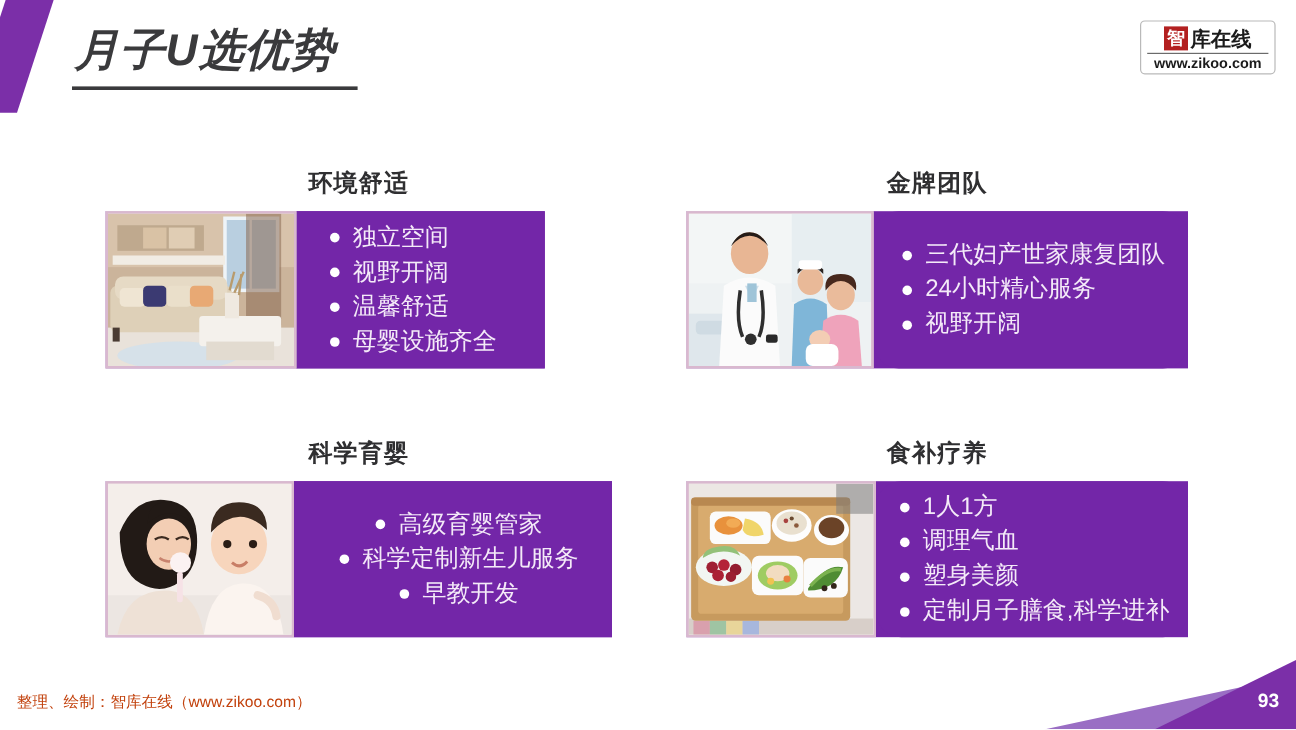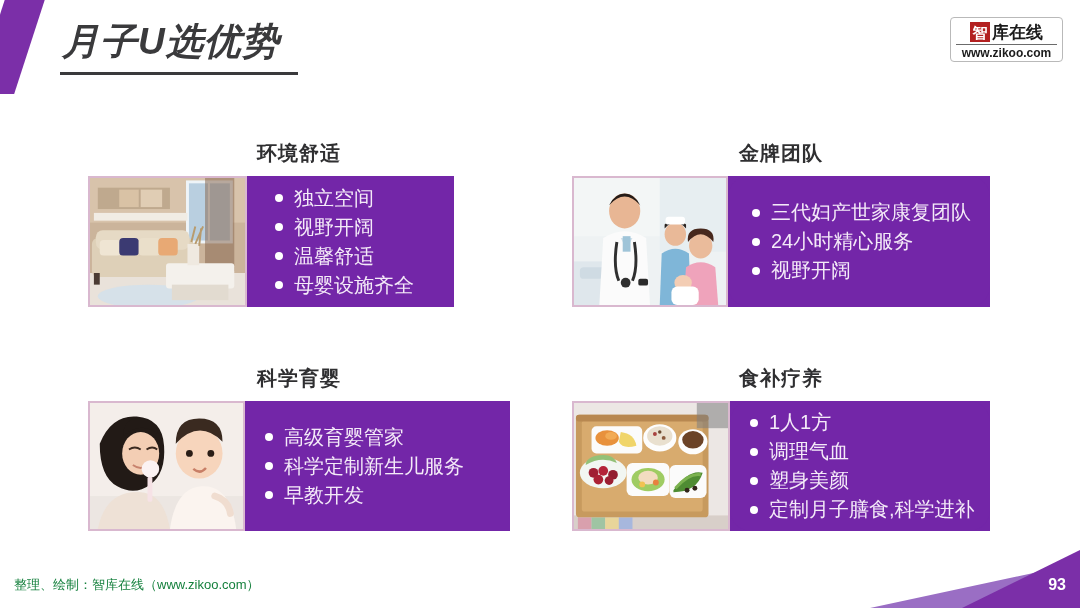--- a/index.html
+++ b/index.html
@@ -103,21 +103,21 @@
     margin-right:11px;
   }
   .bullet .btext{display:inline-block;}
 
   
   .ph{position:absolute;left:0;top:0;width:100%;height:100%;}
 
   
   .footer-note{
     position:absolute;left:14px;bottom:14px;
-    font-size:13px;color:#15803d;line-height:18px;
+    font-size:13px;color:#c2410c;line-height:18px;
     white-space:nowrap;
   }
   .corner-light{
     position:absolute;right:0;bottom:0;
     width:210px;height:48px;
     background:#9a6ec4;
     clip-path:polygon(0% 100%, 100% 6%, 100% 100%);
   }
   .corner-dark{
     position:absolute;right:0;bottom:0;
@@ -269,21 +269,21 @@
 
           <ellipse cx="112" cy="52" rx="24" ry="26" fill="#f7d5bc"></ellipse>
           <path d="M88 42 q24 -26 48 -2 q0 -24 -24 -24 q-24 0 -24 26z" fill="#3a2a20"></path>
           <circle cx="102" cy="52" r="3.5" fill="#2a1d16"></circle>
           <circle cx="124" cy="52" r="3.5" fill="#2a1d16"></circle>
           <path d="M106 68 q7 6 13 -1" stroke="#c87e66" stroke-width="2.5" fill="none"></path>
           <path d="M82 130 q6 -42 32 -44 q30 -2 36 44 z" fill="#fbf4ef"></path>
           <path d="M128 96 q14 4 16 18" stroke="#f0ddd0" stroke-width="7" fill="none" stroke-linecap="round"></path>
         </svg>
       </div>
-      <div class="card-bullets" style="padding-left:20px;">
+      <div class="card-bullets" style="padding-left:20px;align-items:center;">
         <div class="bullet">
           <span class="dot"></span>
           <span class="btext">高级育婴管家</span>
         </div>
         <div class="bullet">
           <span class="dot"></span>
           <span class="btext">科学定制新生儿服务</span>
         </div>
         <div class="bullet">
           <span class="dot"></span>

